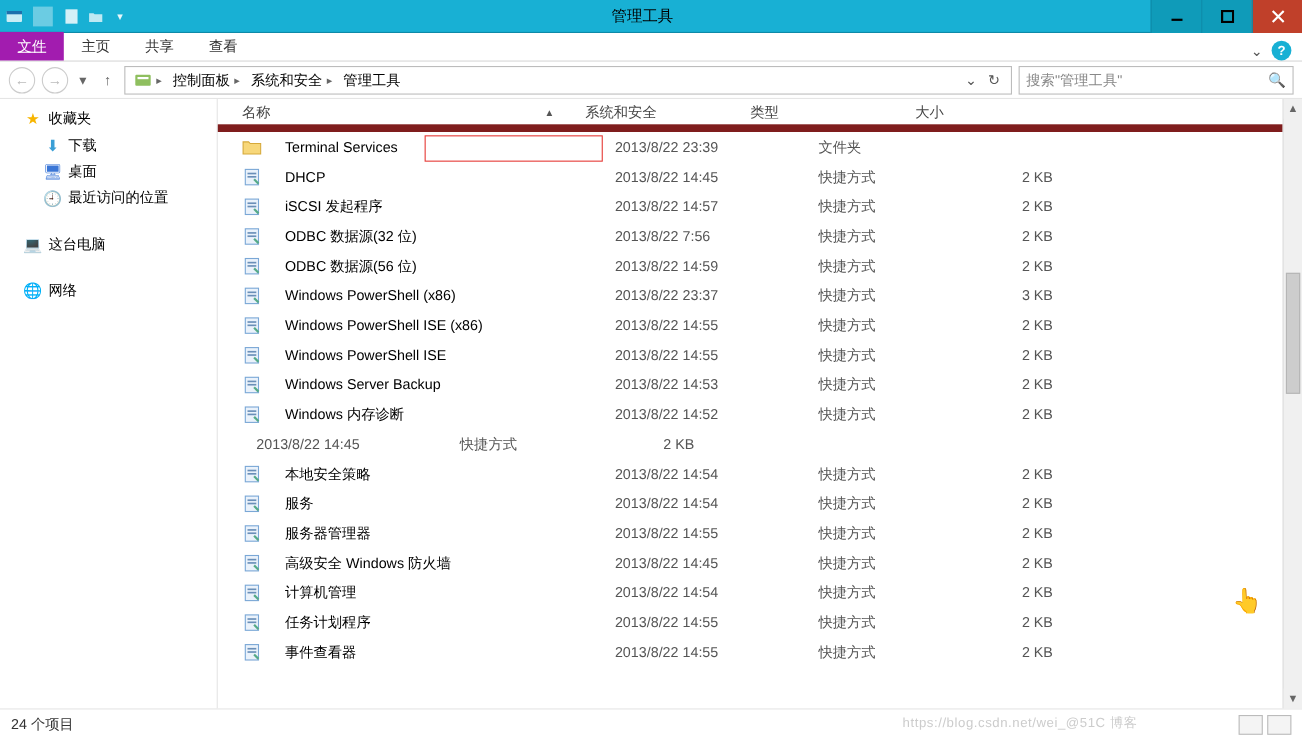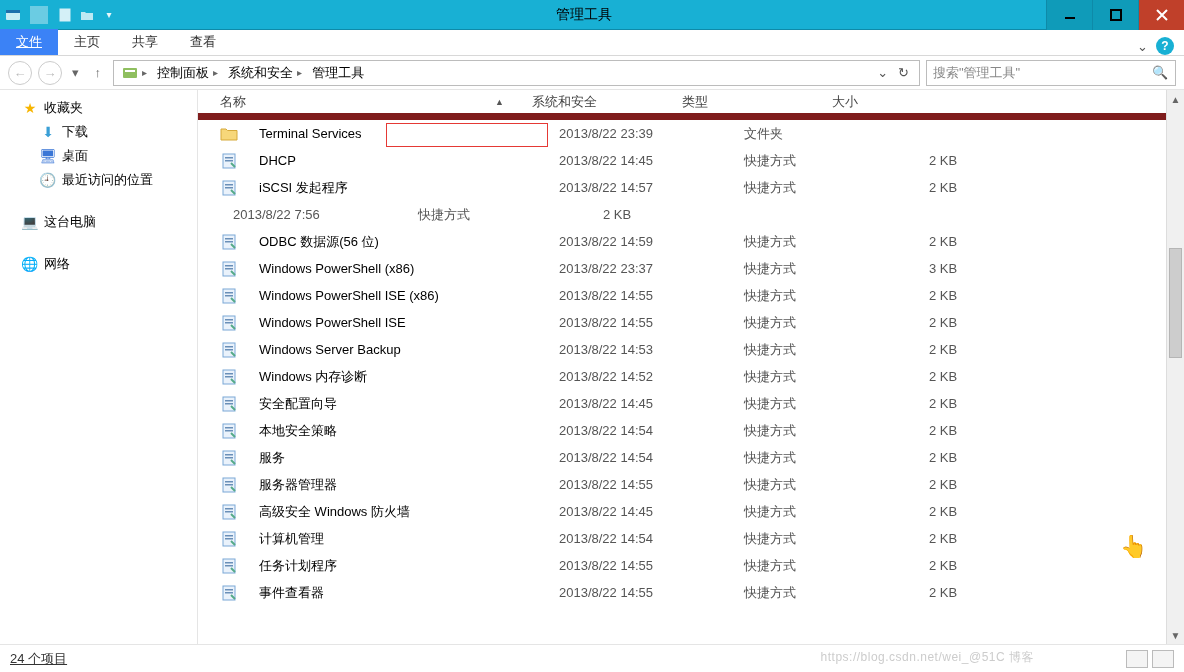--- a/index.html
+++ b/index.html
@@ -11,21 +11,21 @@
 .titlebar .sysicons span { width: 18px; height: 18px; display: inline-flex; align-items: center; justify-content: center; color: #fff; opacity: .9; }
 .titlebar .divider { width: 1px; height: 18px; background: rgba(255,255,255,.4); margin: 0 4px; }
 .titlebar .title { flex: 1; text-align: center; color: #000; font-size: 14px; }
 .titlebar .winbtns { display: flex; }
 .titlebar .winbtns div { width: 46px; height: 30px; display: flex; align-items: center; justify-content: center; border-left: 1px solid #0e8aa8; }
 .titlebar .winbtns .close { background: #c0402a; color: #fff; }
 .titlebar .winbtns .mid { background: #0f9bb9; }
 
 
 .ribbon { height: 26px; background: #fff; display: flex; align-items: flex-end; border-bottom: 1px solid #d8d8d8; }
-.ribbon .file { background: #3b82f6; color: #fff; padding: 4px 16px; height: 26px; display: flex; align-items: center; text-decoration: underline; }
+.ribbon .file { background: #a21caf; color: #fff; padding: 4px 16px; height: 26px; display: flex; align-items: center; text-decoration: underline; }
 .ribbon .tab { padding: 4px 16px; color: #333; }
 .ribbon .right { margin-left: auto; padding: 0 10px; display: flex; align-items: center; gap: 8px; }
 .ribbon .right .chev { color: #555; cursor: pointer; }
 .ribbon .right .help { width: 18px; height: 18px; background: #18b0d4; color: #fff; border-radius: 50%; display: flex; align-items: center; justify-content: center; font-size: 12px; font-weight: bold; }
 
 
 .navrow { height: 34px; display: flex; align-items: center; padding: 4px 8px; gap: 6px; border-bottom: 1px solid #e5e5e5; }
 .navrow .navbtn { width: 24px; height: 24px; border: 1px solid #ccc; border-radius: 50%; display: flex; align-items: center; justify-content: center; color: #bbb; }
 .navrow .chdn { color: #666; padding: 0 4px; }
 .navrow .up { color: #666; padding: 0 6px; }
@@ -71,21 +71,21 @@
 
 .highlight-box { position: absolute; border: 1.5px solid #e53935; pointer-events: none; }
 
 
 .vscroll { position: absolute; right: 0; top: 0; bottom: 0; width: 18px; background: #f0f0f0; border-left: 1px solid #ddd; }
 .vscroll .arr { height: 18px; display: flex; align-items: center; justify-content: center; color: #666; font-size: 10px; background: #f0f0f0; }
 .vscroll .track { position: absolute; top: 18px; bottom: 18px; left: 0; right: 0; }
 .vscroll .thumb { position: absolute; left: 2px; right: 2px; background: #cdcdcd; border: 1px solid #b5b5b5; }
 
 
-.status { height: 28px; border-top: 1px solid #e5e5e5; display: flex; align-items: center; padding: 0 10px; color: #333; text-decoration: underline; }
+.status { height: 28px; border-top: 1px solid #e5e5e5; display: flex; align-items: center; padding: 0 10px; color: #333; }
 .status .right { margin-left: auto; display: flex; gap: 4px; }
 .status .viewbtn { width: 22px; height: 18px; border: 1px solid #bbb; background: #f4f4f4; }
 
 
 .cursor { position: absolute; right: 36px; bottom: 112px; font-size: 22px; pointer-events: none; }
 
 
 .watermark { position: absolute; right: 150px; bottom: 6px; color: #ccc; font-size: 12px; letter-spacing: .5px; pointer-events: none; }
 
 svg { display: block; }
@@ -266,20 +266,31 @@
                 <path d="M11 11l4 4" stroke="#5a8" stroke-width="2"></path>
               </svg>
             </span>
             <span>iSCSI 发起程序</span>
           </div>
           <div class="c-date">2013/8/22 14:57</div>
           <div class="c-type">快捷方式</div>
           <div class="c-size">2 KB</div>
         </div>
         <div class="row">
+          <div class="c-name">
+            <span class="ficon">
+              <svg width="18" height="18" viewBox="0 0 18 18">
+                <rect x="3" y="2" width="12" height="14" fill="#eaf2fb" stroke="#7aa7d6"></rect>
+                <rect x="5" y="5" width="8" height="1.5" fill="#6a8fb8"></rect>
+                <rect x="5" y="8" width="8" height="1.5" fill="#6a8fb8"></rect>
+                <path d="M11 11l4 4" stroke="#5a8" stroke-width="2"></path>
+              </svg>
+            </span>
+            <span>ODBC 数据源(32 位)</span>
+          </div>
           <div class="c-date">2013/8/22 7:56</div>
           <div class="c-type">快捷方式</div>
           <div class="c-size">2 KB</div>
         </div>
         <div class="row">
           <div class="c-name">
             <span class="ficon">
               <svg width="18" height="18" viewBox="0 0 18 18">
                 <rect x="3" y="2" width="12" height="14" fill="#eaf2fb" stroke="#7aa7d6"></rect>
                 <rect x="5" y="5" width="8" height="1.5" fill="#6a8fb8"></rect>
@@ -367,31 +378,20 @@
                 <path d="M11 11l4 4" stroke="#5a8" stroke-width="2"></path>
               </svg>
             </span>
             <span>Windows 内存诊断</span>
           </div>
           <div class="c-date">2013/8/22 14:52</div>
           <div class="c-type">快捷方式</div>
           <div class="c-size">2 KB</div>
         </div>
         <div class="row">
-          <div class="c-name">
-            <span class="ficon">
-              <svg width="18" height="18" viewBox="0 0 18 18">
-                <rect x="3" y="2" width="12" height="14" fill="#eaf2fb" stroke="#7aa7d6"></rect>
-                <rect x="5" y="5" width="8" height="1.5" fill="#6a8fb8"></rect>
-                <rect x="5" y="8" width="8" height="1.5" fill="#6a8fb8"></rect>
-                <path d="M11 11l4 4" stroke="#5a8" stroke-width="2"></path>
-              </svg>
-            </span>
-            <span>安全配置向导</span>
-          </div>
           <div class="c-date">2013/8/22 14:45</div>
           <div class="c-type">快捷方式</div>
           <div class="c-size">2 KB</div>
         </div>
         <div class="row">
           <div class="c-name">
             <span class="ficon">
               <svg width="18" height="18" viewBox="0 0 18 18">
                 <rect x="3" y="2" width="12" height="14" fill="#eaf2fb" stroke="#7aa7d6"></rect>
                 <rect x="5" y="5" width="8" height="1.5" fill="#6a8fb8"></rect>

